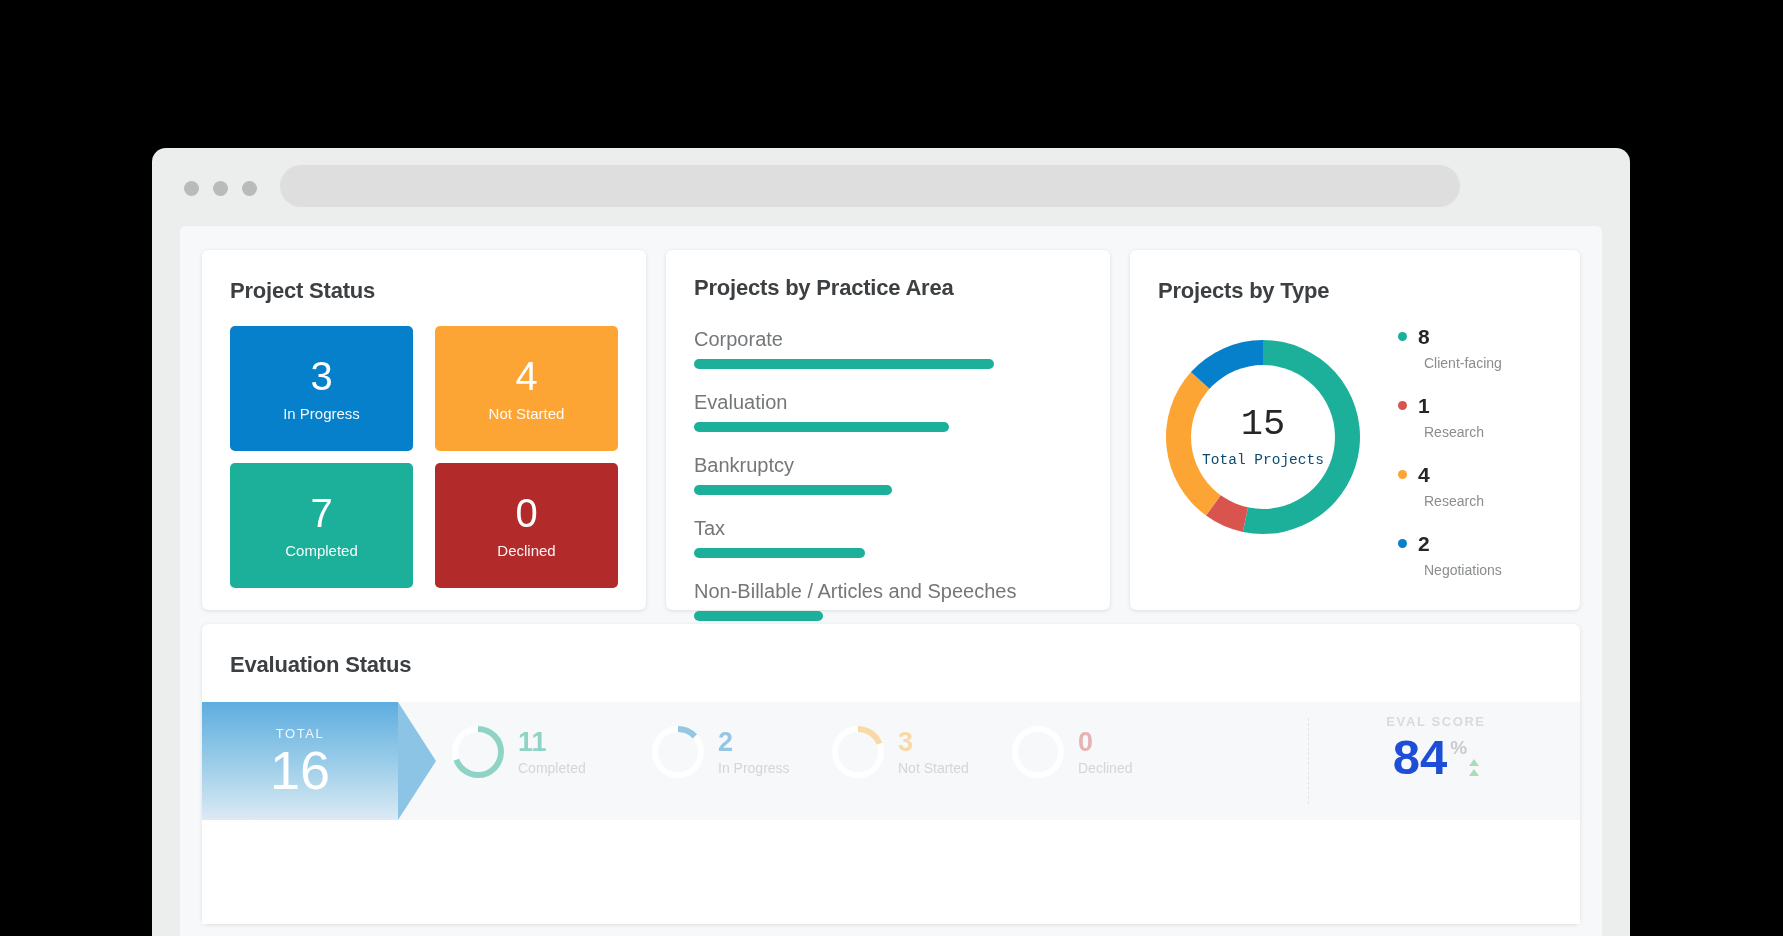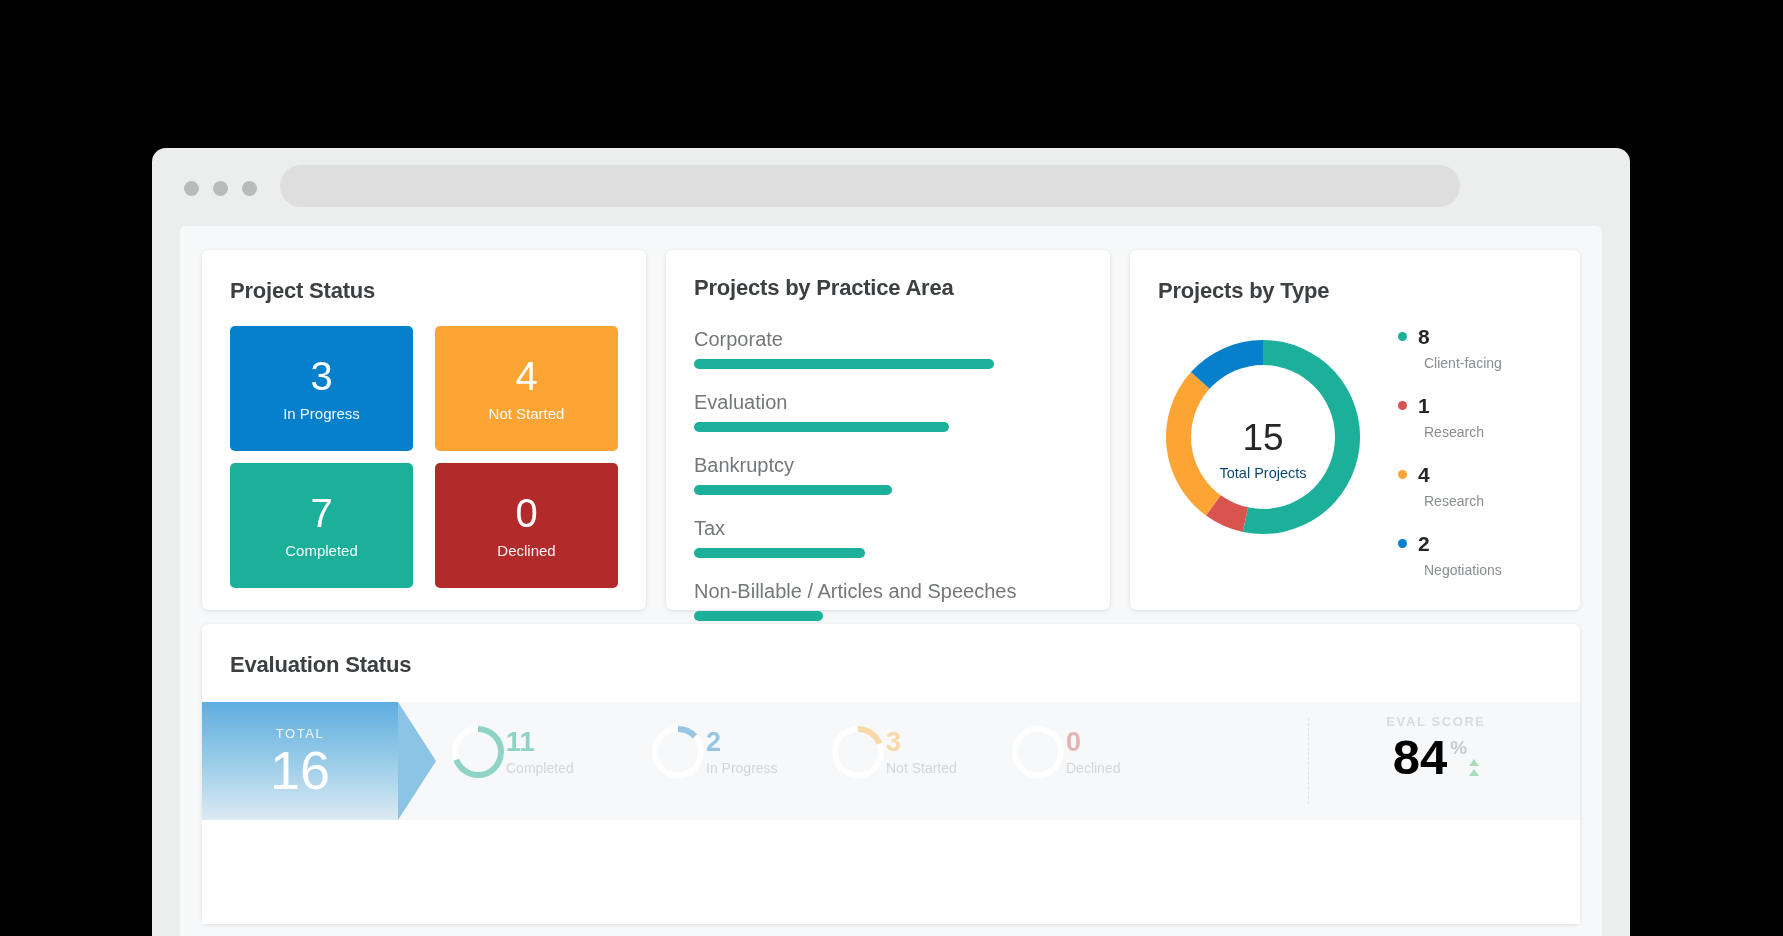--- a/index.html
+++ b/index.html
@@ -123,26 +123,27 @@
     border-radius: 5px;
   }
 
   
   #card-type { left: 950px; top: 24px; width: 450px; height: 360px; }
   #card-type .card-title { position: absolute; left: 28px; top: 28px; }
 
   .donut-wrap { position: absolute; left: 18px; top: 72px; width: 230px; height: 230px; }
   .donut-center {
     position: absolute;
-    left: 0; top: 13px;
+    left: 0; top: 0;
     width: 230px; height: 230px;
     display: flex;
     flex-direction: column;
     align-items: center;
     justify-content: center;
+    font-family: Liberation Mono, monospace;
   }
   .donut-total { font-size: 37px; font-weight: 300; color: #262628; line-height: 1; }
   .donut-sub { font-size: 14.5px; color: #0c4a6e; margin-top: 9px; }
 
   .legend { position: absolute; left: 268px; top: 76px; }
   .legend-item { margin-bottom: 24px; }
   .legend-top { display: flex; align-items: center; }
   .legend-dot { width: 9px; height: 9px; border-radius: 50%; margin-right: 11px; }
   .legend-value { font-size: 21px; font-weight: bold; color: #262628; line-height: 1; }
   .legend-label { font-size: 14px; color: #8a8d8f; margin-top: 8px; margin-left: 26px; }
@@ -188,21 +189,21 @@
   }
   .eval-total-value { font-size: 54px; font-weight: normal; line-height: 1; }
 
   .eval-stat {
     position: absolute;
     top: 22px;
     display: flex;
     align-items: center;
   }
   .ring { width: 56px; height: 56px; }
-  .eval-stat-text { margin-left: 0; }
+  .eval-stat-text { margin-left: 12px; }
   .eval-stat-value { font-size: 27px; font-weight: bold; line-height: 1; }
   .eval-stat-label { font-size: 14px; color: #d3d6d8; margin-top: 4px; }
 
   .eval-score {
     position: absolute;
     right: 34px; top: 12px;
     width: 220px;
     text-align: center;
   }
   .eval-score::before {
@@ -217,21 +218,21 @@
     letter-spacing: 1.6px;
     font-weight: bold;
     color: #d8dbdd;
   }
   .eval-score-row {
     display: flex;
     align-items: flex-start;
     justify-content: center;
     margin-top: 4px;
   }
-  .eval-score-value { font-size: 49px; font-weight: bold; color: #000000; line-height: 1; }
+  .eval-score-value { font-size: 49px; font-weight: bold; color: #1d4ed8; line-height: 1; }
   .eval-score-unit { font-size: 19px; font-weight: bold; color: #c8cbcd; margin-top: 4px; margin-left: 3px; }
   .eval-arrows { margin-left: 2px; margin-top: 26px; line-height: 6px; }
   .eval-arrow {
     width: 0; height: 0;
     border-left: 5px solid transparent;
     border-right: 5px solid transparent;
     border-bottom: 7px solid #a9dcb9;
     margin-bottom: 3px;
   }
 

